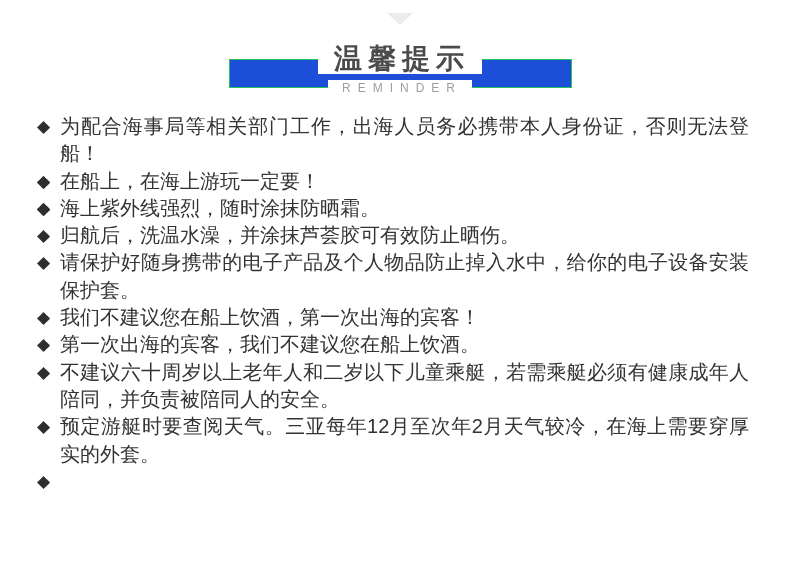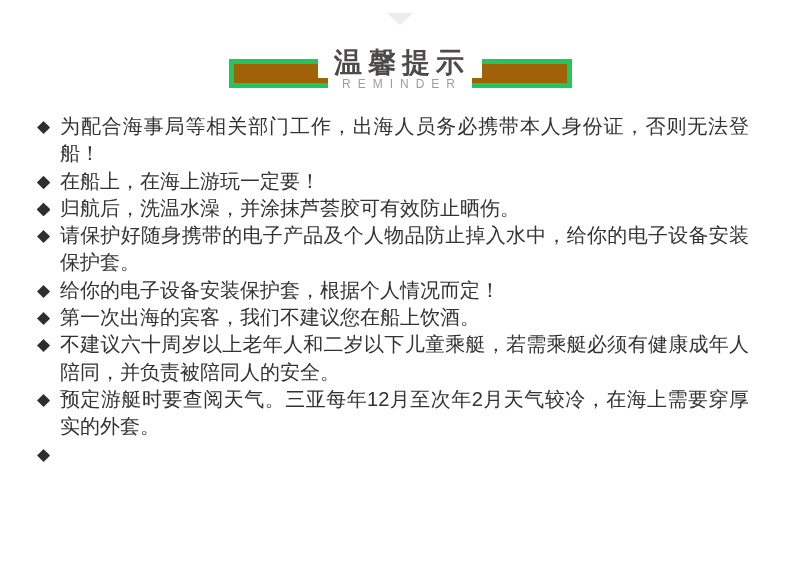--- a/index.html
+++ b/index.html
@@ -32,22 +32,22 @@
     border-right: 13px solid transparent;
     border-top: 12px solid #ececec;
   }
 
   
   .title-frame {
     position: relative;
     width: 343px;
     height: 29px;
     margin: 34px auto 0 auto;
-    border: 5px solid #22c55e;
-    background: #a16207;
+    border: 1px solid #22c55e;
+    background: #1d4ed8;
   }
   .page-title {
     position: absolute;
     top: -16px;
     left: 50%;
     transform: translateX(-50%);
     background: #ffffff;
     padding: 0 12px 0 16px;
     font-size: 28px;
     font-weight: bold;
@@ -123,32 +123,33 @@
       <span>在船上，在海上游玩一定要！</span>
     </li>
     <li class="reminder-item">
       <span class="diamond">◆</span>
     </li>
     <li class="reminder-item">
       <span class="diamond">◆</span>
     </li>
     <li class="reminder-item">
       <span class="diamond">◆</span>
+      <span>海上紫外线强烈，随时涂抹防晒霜。</span>
     </li>
     <li class="reminder-item">
       <span class="diamond">◆</span>
       <span>归航后，洗温水澡，并涂抹芦荟胶可有效防止晒伤。</span>
     </li>
     <li class="reminder-item">
       <span class="diamond">◆</span>
       <span>请保护好随身携带的电子产品及个人物品防止掉入水中，给你的电子设备安装保护套。</span>
     </li>
     <li class="reminder-item">
       <span class="diamond">◆</span>
-      <span>给你的电子设备安装保护套，根据个人情况而定！</span>
+      <span>我们不建议您在船上饮酒，第一次出海的宾客！</span>
     </li>
     <li class="reminder-item">
       <span class="diamond">◆</span>
       <span>第一次出海的宾客，我们不建议您在船上饮酒。</span>
     </li>
     <li class="reminder-item">
       <span class="diamond">◆</span>
       <span>不建议六十周岁以上老年人和二岁以下儿童乘艇，若需乘艇必须有健康成年人陪同，并负责被陪同人的安全。</span>
     </li>
     <li class="reminder-item">

